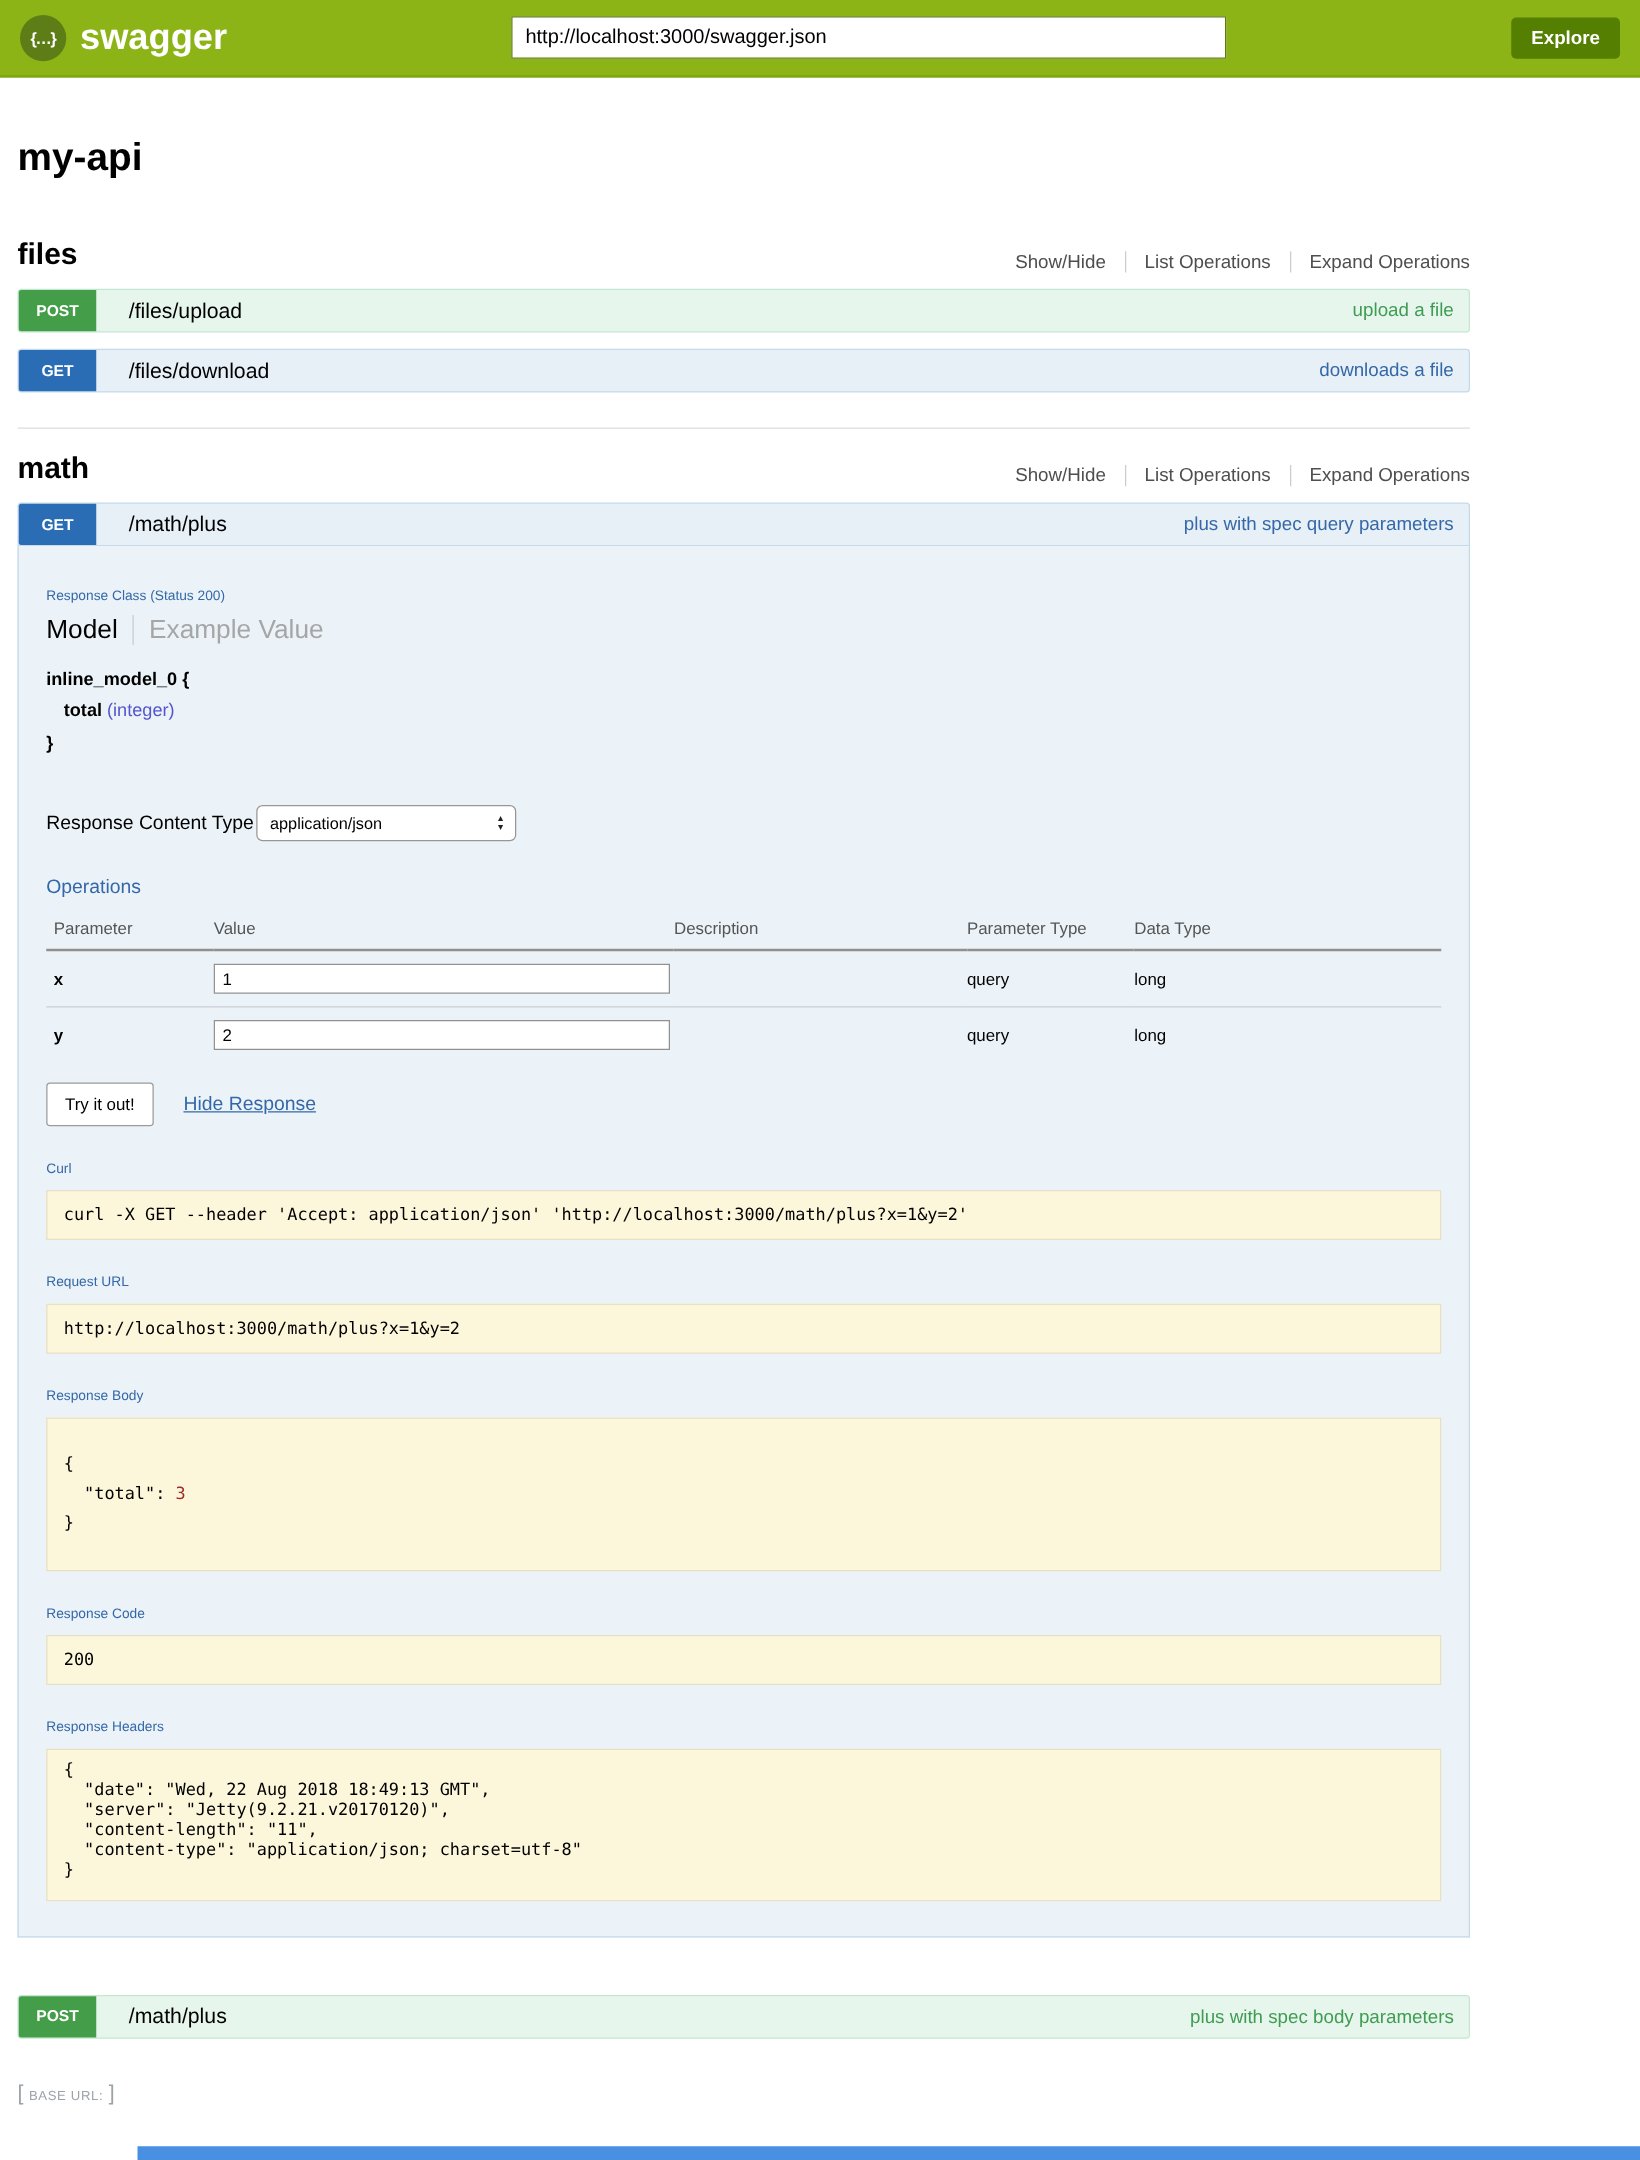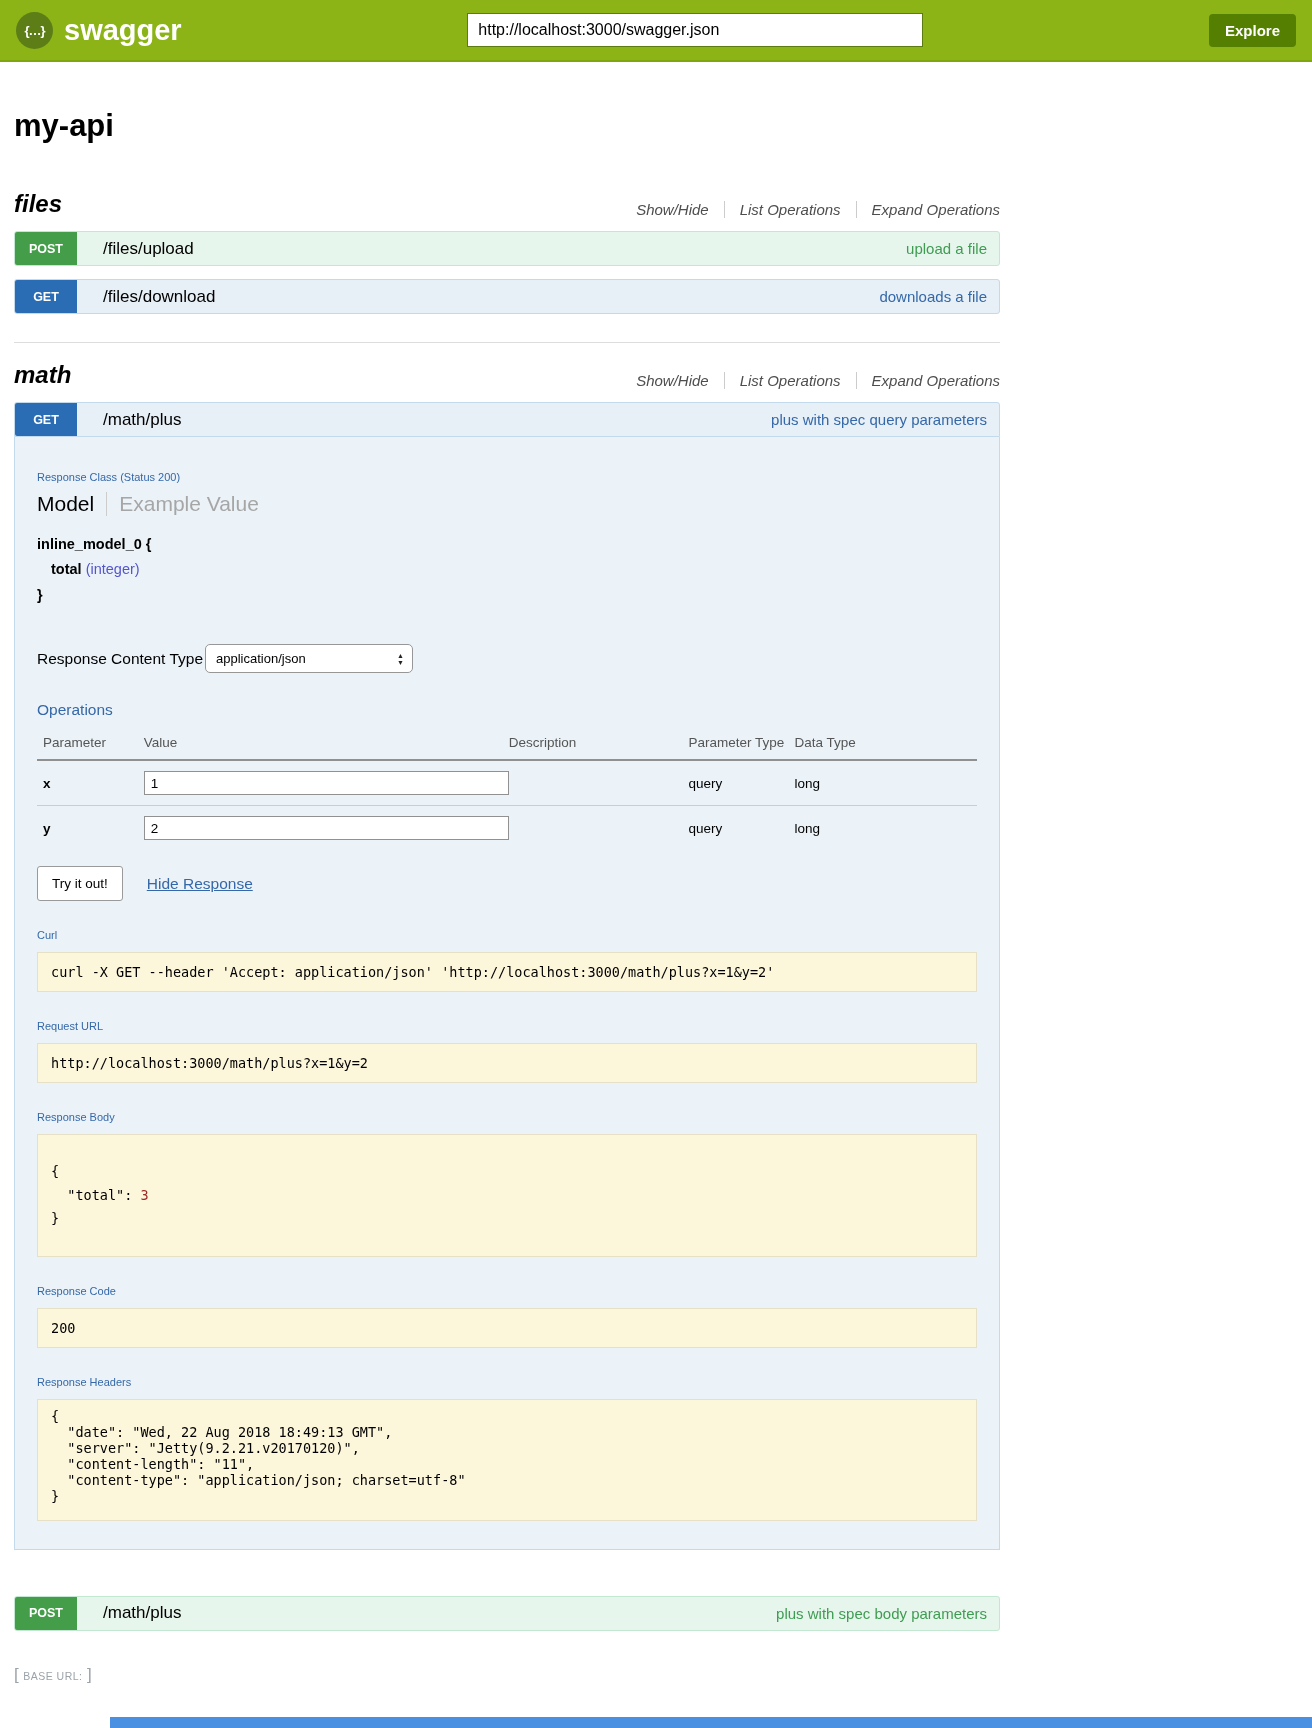--- a/index.html
+++ b/index.html
@@ -16,35 +16,35 @@
   }
   .logo { display:flex; align-items:center; }
   .logo-circle {
     width:37px; height:37px; border-radius:50%; background:#5d7e17; color:#fff;
     display:flex; align-items:center; justify-content:center;
     font-weight:bold; font-size:13px; letter-spacing:-1px;
   }
   .brand { color:#fff; font-weight:bold; font-size:29px; margin-left:11px; }
   .url-wrap { flex:1; display:flex; justify-content:center; }
   .url-input {
-    width:456px; height:34px; border:1px solid #5c7c12; background:#fff;
+    width:572px; height:34px; border:1px solid #5c7c12; background:#fff;
     padding:0 10px; font-size:16px; font-family:"Liberation Sans", sans-serif;
     box-shadow:0 0 0 2px #fff inset;
   }
   .explore-btn {
     background:#547f00; color:#fff; font-weight:bold; font-size:15px;
     border:none; border-radius:4px; padding:8px 16px; cursor:pointer;
     font-family:"Liberation Sans", sans-serif;
   }
 
   
-  .container { width:1000px; padding-left:14px; }
+  .container { width:1176px; padding-left:14px; }
   .api-title { font-size:31px; font-weight:bold; margin:46px 0 0 0; }
 
-  .section-head { display:flex; justify-content:space-between; align-items:flex-end; margin-top:46px;font-style:italic; }
+  .section-head { display:flex; justify-content:space-between; align-items:flex-end; margin-top:46px; }
   .section-head h2 { font-size:24px; margin:0; }
   .controls { display:flex; align-items:center; font-size:15px; }
   .controls a { color:#4e4e4e; text-decoration:none; padding:0 15px; cursor:pointer; }
   .controls a:first-child { padding-left:0; }
   .controls a:last-child { padding-right:0; }
   .controls a + a { border-left:1px solid #ccc; }
 
   .section-divider { border:none; border-top:1px solid #ddd; margin:28px 0 0 0; }
   .tight-head { margin-top:18px;gap:11px; }
 

